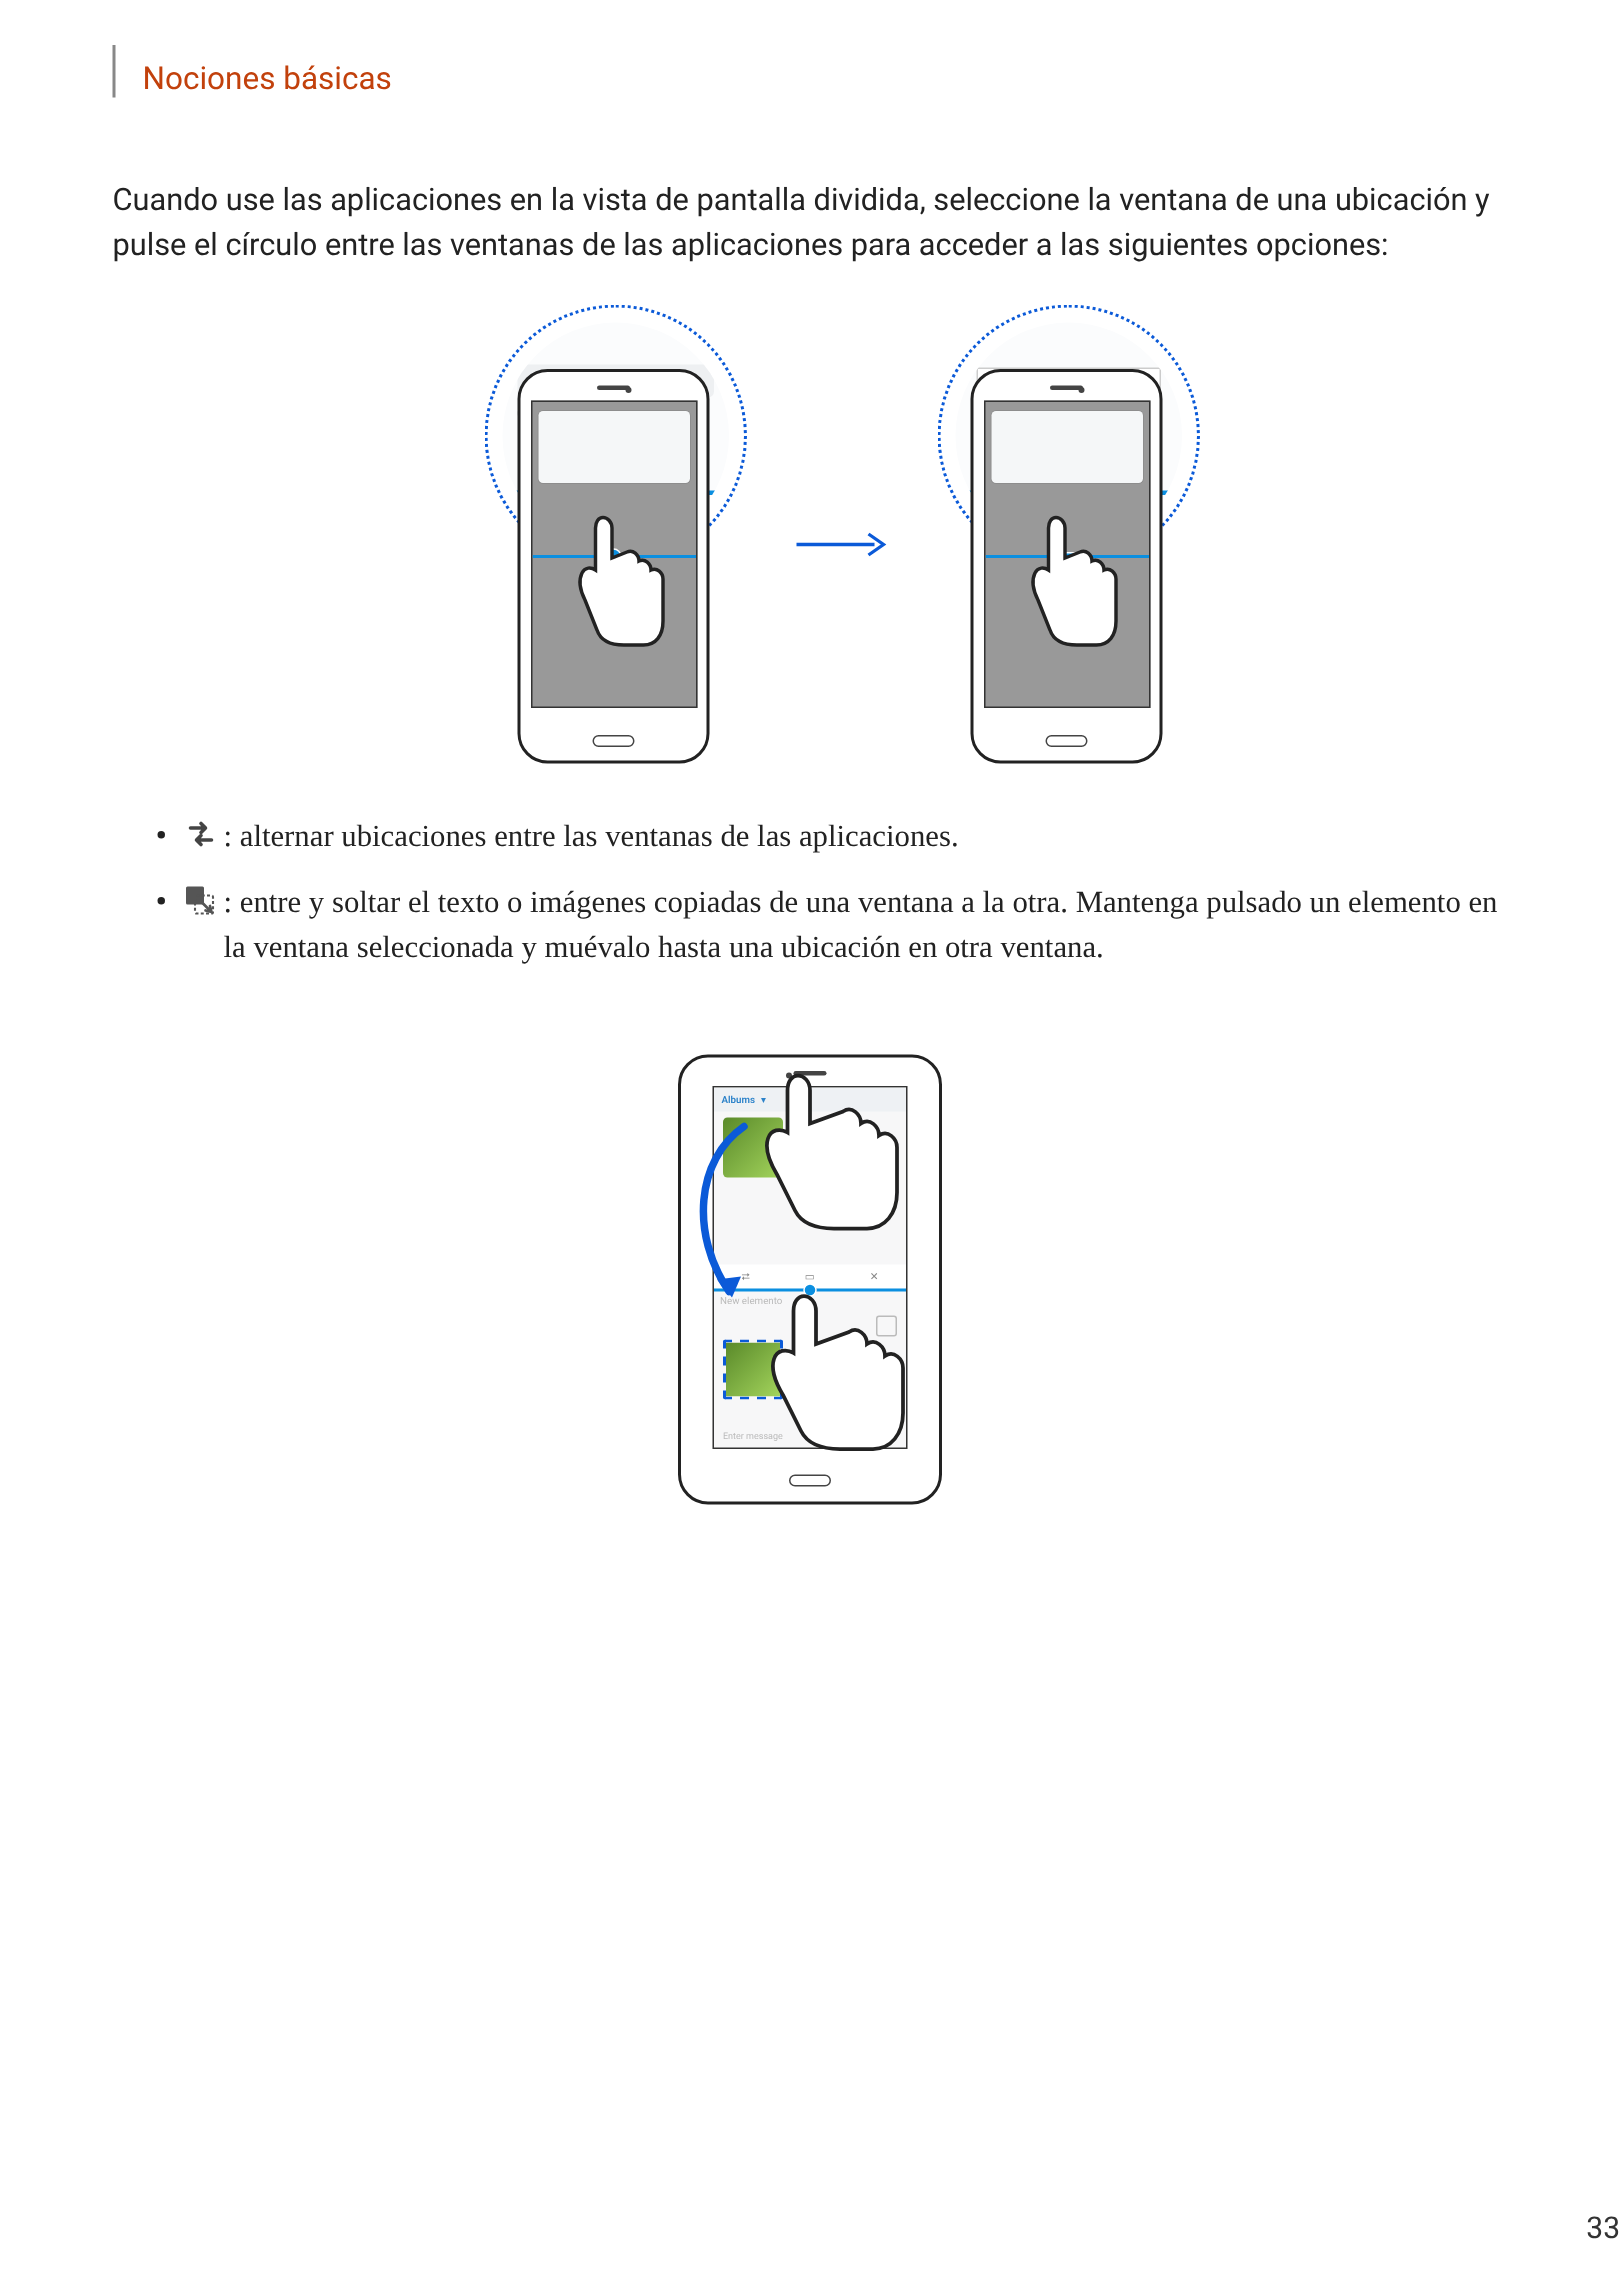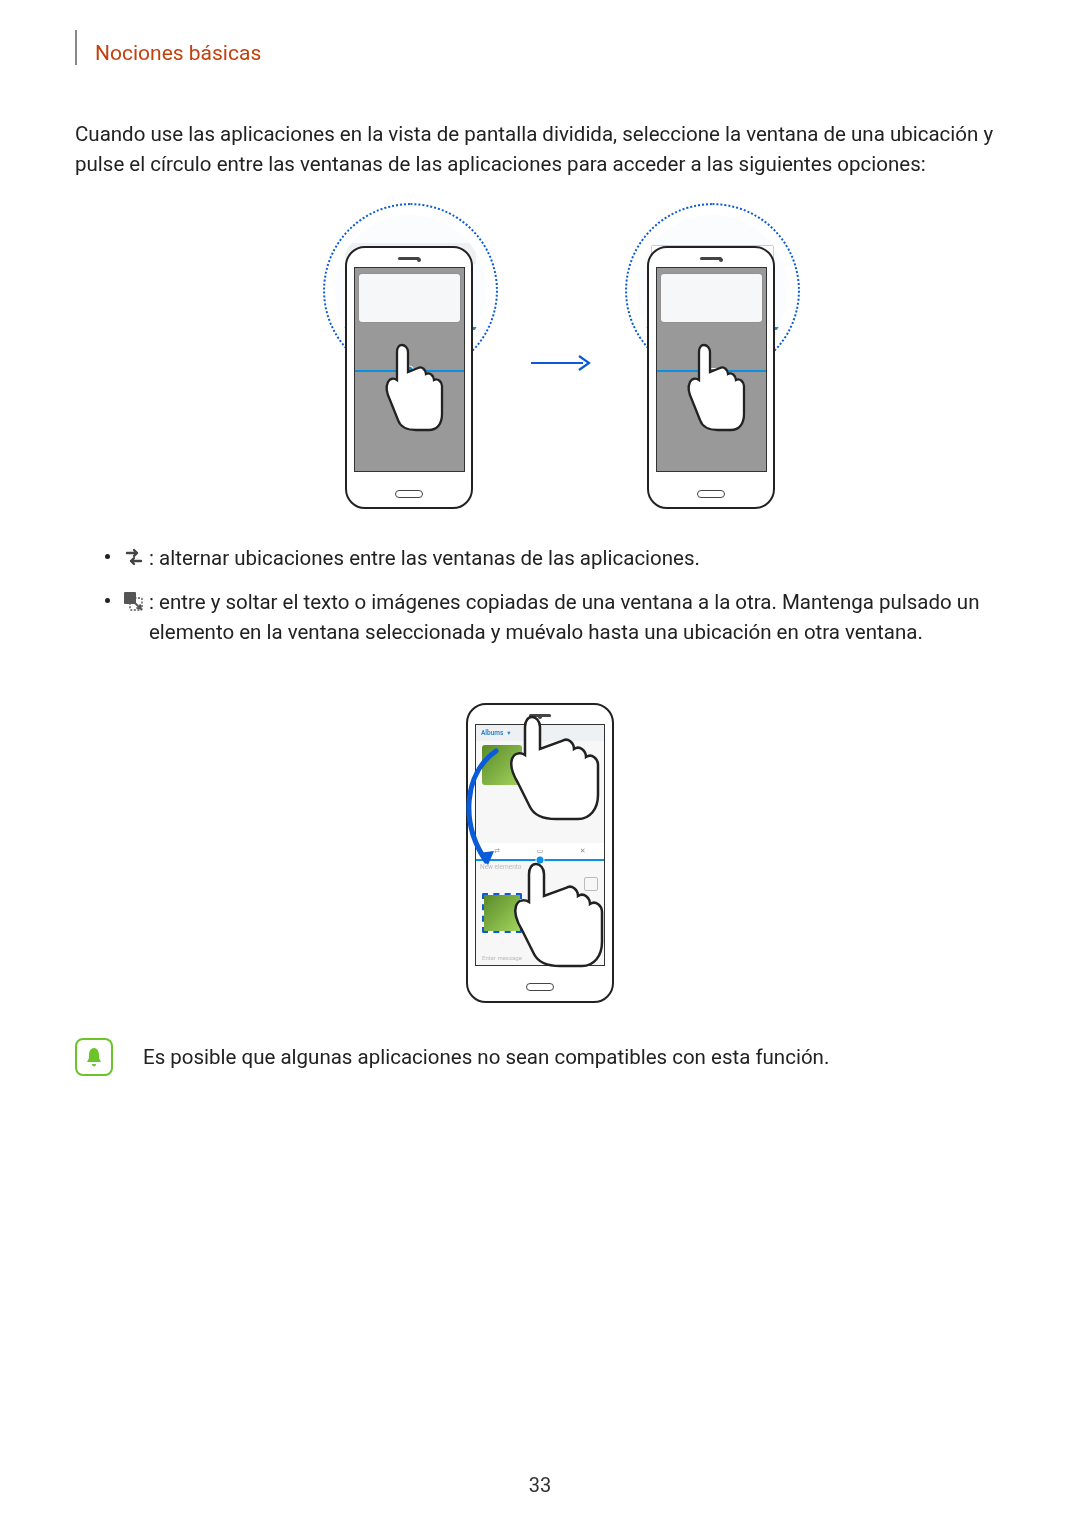--- a/index.html
+++ b/index.html
@@ -95,35 +95,35 @@
       position: absolute;
       width: 70px;
       height: 90px;
       pointer-events: none;
     }
     .hand svg { width: 100%; height: 100%; }
     
     .phone-wrap { position: relative; width: 160px; height: 300px; display: flex; align-items: flex-end; justify-content: center; }
     .phone-wrap.left { margin-left: 40px; }
     
-    ul.iconlist { list-style: none; padding: 0 0 0 30px; margin: 10px 0 25px 0;}
+    ul.iconlist { list-style: none; padding: 0 0 0 30px; margin: 10px 0 25px 0; font-family: Liberation Serif, serif;}
     ul.iconlist li { position: relative; padding-left: 44px; font-size: 20.5px; line-height: 1.45; margin-bottom: 14px; }
     ul.iconlist li .disc { position: absolute; left: 0; top: 10px; width: 5px; height: 5px; background: #222; border-radius: 50%; }
     ul.iconlist li .inline-icon { position: absolute; left: 18px; top: 2px; width: 22px; height: 20px; }
     
     .note { display: flex; align-items: center; gap: 30px; margin-top: 20px; }
     .note .bell {
       width: 38px; height: 38px; border: 2.5px solid #6bc42a; border-radius: 8px;
       display: flex; align-items: center; justify-content: center;
     }
     .note .bell svg { width: 24px; height: 24px; }
     .note .note-text { font-size: 20.5px; color: #222; }
     .page-num {
       position: absolute; bottom: 30px; left: 0; right: 0;
-      text-align: center; font-size: 20px; color: #333;
+      text-align: right; font-size: 20px; color: #333;
     }
     
     .optbar { position: absolute; background: #fff; border: 0.5px solid #ccc; display:flex; gap:6px; padding:2px 4px; align-items:center;}
     .optbar span { font-size: 9px; color:#333; line-height:1;}
   </style>
 </head>
 <body>
 
 <div class="page">
   <div class="header-bar">
@@ -229,21 +229,21 @@
           <rect x="7" y="7" width="12" height="12" rx="1" fill="none" stroke="#555" stroke-width="1.4" stroke-dasharray="2 1.5"></rect>
           <path d="M12 12 L18 18 M18 18 L14 17 M18 18 L17 14" stroke="#555" stroke-width="1.8" fill="none" stroke-linecap="round"></path>
         </svg>
       </span>
       <span> : entre y soltar el texto o imágenes copiadas de una ventana a la otra. Mantenga pulsado un elemento en la ventana seleccionada y muévalo hasta una ubicación en otra ventana.</span>
     </li>
   </ul>
 
   <div class="figure-row">
     <div class="phone-wrap" style="width:200px;height:330px;">
-      <div class="phone" style="width:148px;height:300px;margin-top:40px;">
+      <div class="phone" style="width:176px;height:300px;margin-top:40px;">
         <div class="ear"></div>
           <div class="cam"></div>
         <div class="screen" style="width:130px;height:242px;background:#f7f7f8;">
 
           <div style="position:absolute;top:0;left:0;right:0;height:16px;background:#eef1f4;display:flex;align-items:center;gap:4px;padding:0 5px;">
             <span style="font-size:6.5px;color:#2c82c9;font-weight:600;">Albums</span>
             <span style="font-size:6.5px;color:#2c82c9;">▾</span>
           </div>
           <div style="position:absolute;top:20px;left:6px;width:40px;height:40px;background:linear-gradient(135deg,#5a8a2a,#a3d45c);border-radius:3px;"></div>
 
@@ -278,23 +278,15 @@
         </svg>
       </div>
       <div class="hand" style="left:66px;top:185px;width:100px;height:110px;">
         <svg viewBox="0 0 100 110">
           <path d="M30 6 C26 6 23 10 23 16 L23 44 C18 41 12 42 10 48 C8 54 10 62 16 72 L28 96 C32 104 40 108 54 108 L76 108 C88 108 96 98 96 84 L96 54 C96 48 90 42 84 46 C84 40 78 34 72 38 C72 32 66 26 60 30 L38 38 L38 16 C38 10 34 6 30 6 Z" fill="#fff" stroke="#222" stroke-width="2.5"></path>
         </svg>
       </div>
     </div>
   </div>
 
-  <div class="note">
-    <div class="bell">
-      <svg viewBox="0 0 24 24">
-          <path d="M12 3 C9 3 7 6 7 10 L7 13 L5 17 L19 17 L17 13 L17 10 C17 6 15 3 12 3 Z M10 19 C10 20.5 11 21.5 12 21.5 C13 21.5 14 20.5 14 19 Z" fill="#6bc42a"></path>
-        </svg>
-    </div>
-    <div class="note-text">Es posible que algunas aplicaciones no sean compatibles con esta función.</div>
-  </div>
 
   <div class="page-num">33</div>
 </div>
 
 </body></html>

